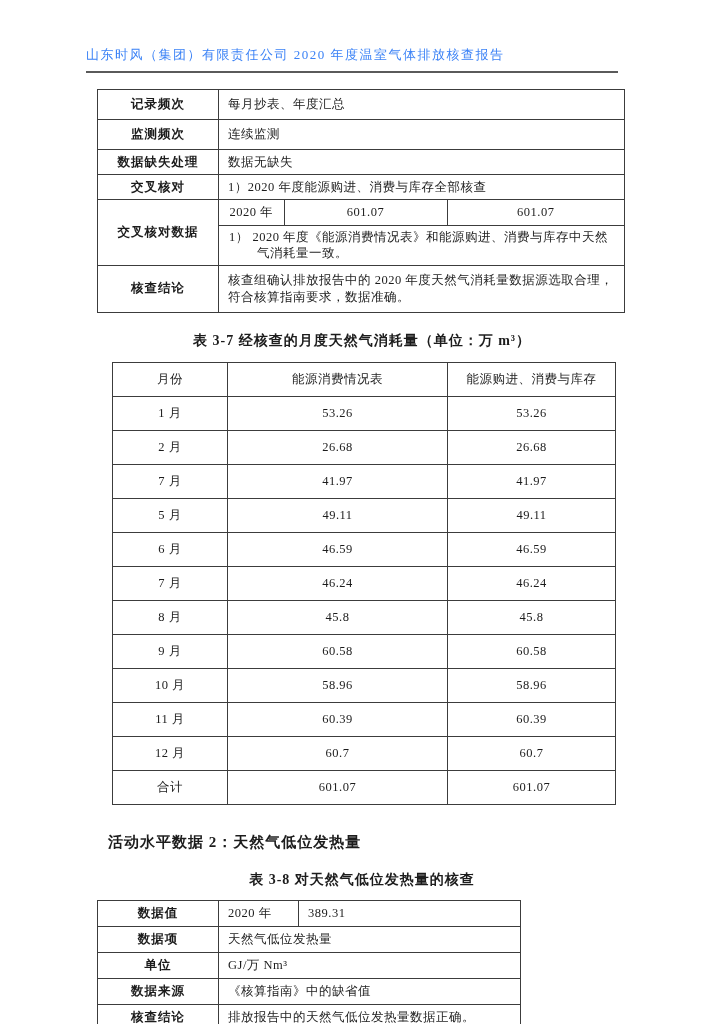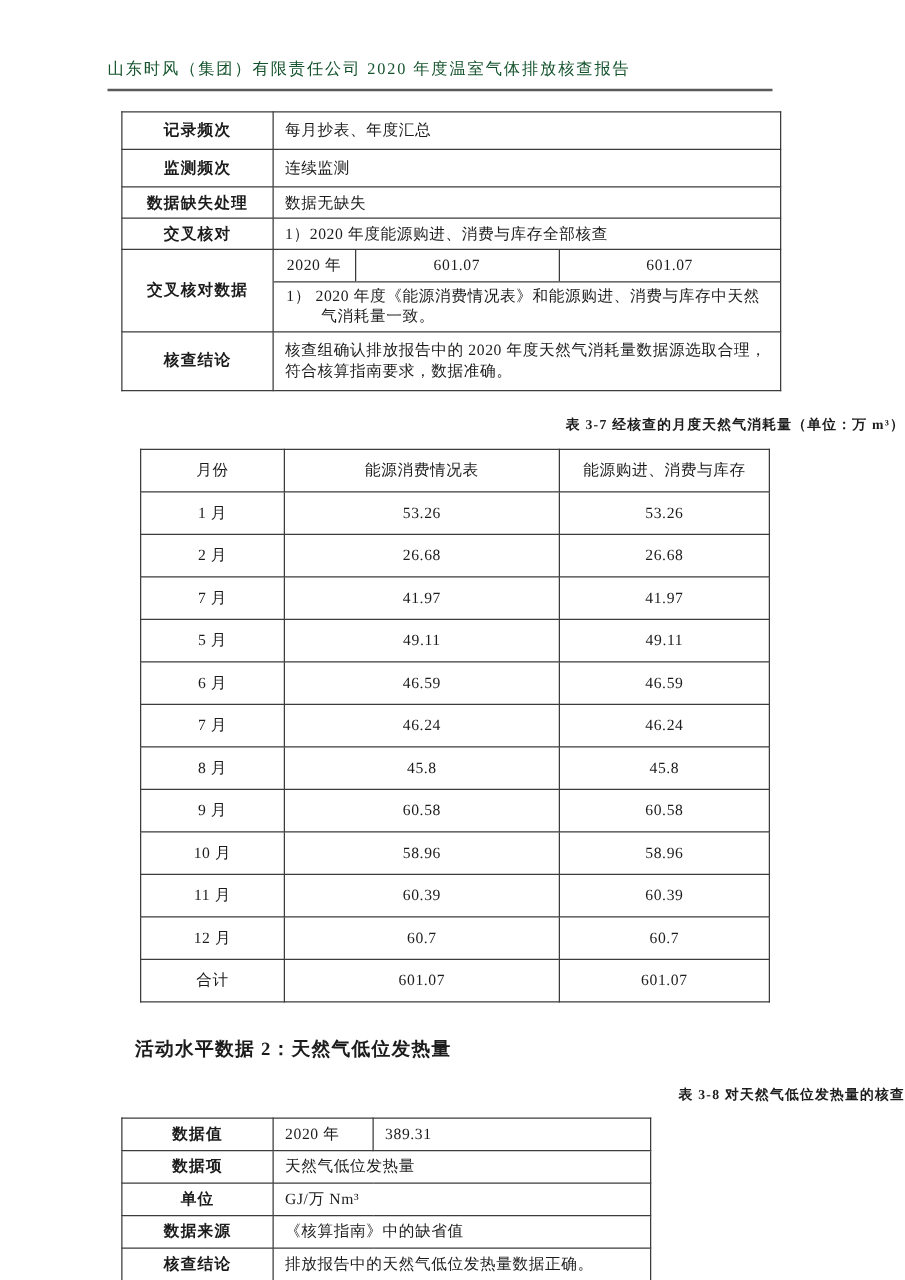--- a/index.html
+++ b/index.html
@@ -14,21 +14,21 @@
   .page { padding-top: 46px; }
 
   
   .doc-header {
     margin: 0 86px;
     width: 532px;
     font-size: 13px;
     letter-spacing: 1.5px;
     padding-bottom: 7px;
     border-bottom: 2px solid #5a5a5a;
-    color: #14532d;
+    color: #3b82f6;
   }
 
   
   table { border-collapse: collapse; table-layout: fixed; }
   td {
     border: 1px solid #3c3c3c;
     font-size: 12.5px;
     letter-spacing: 0.5px;
     padding: 3px 6px;
     vertical-align: middle;
@@ -57,23 +57,23 @@
     text-align: left;
     padding: 3px 6px 4px 38px;
     text-indent: -28px;
     line-height: 16px;
     height: 36px;
   }
   .concl-cell { line-height: 17px; height: 47px; }
 
   
   .tbl-title {
-    text-align: right;
+    text-align: center;
     font-weight: bold;
-    font-size: 11px;
+    font-size: 14px;
     letter-spacing: 1px;
     margin-top: 19px;
   }
   .section-heading {
     font-weight: bold;
     font-size: 15px;
     letter-spacing: 1px;
     margin: 28px 0 0 108px;
   }
 

